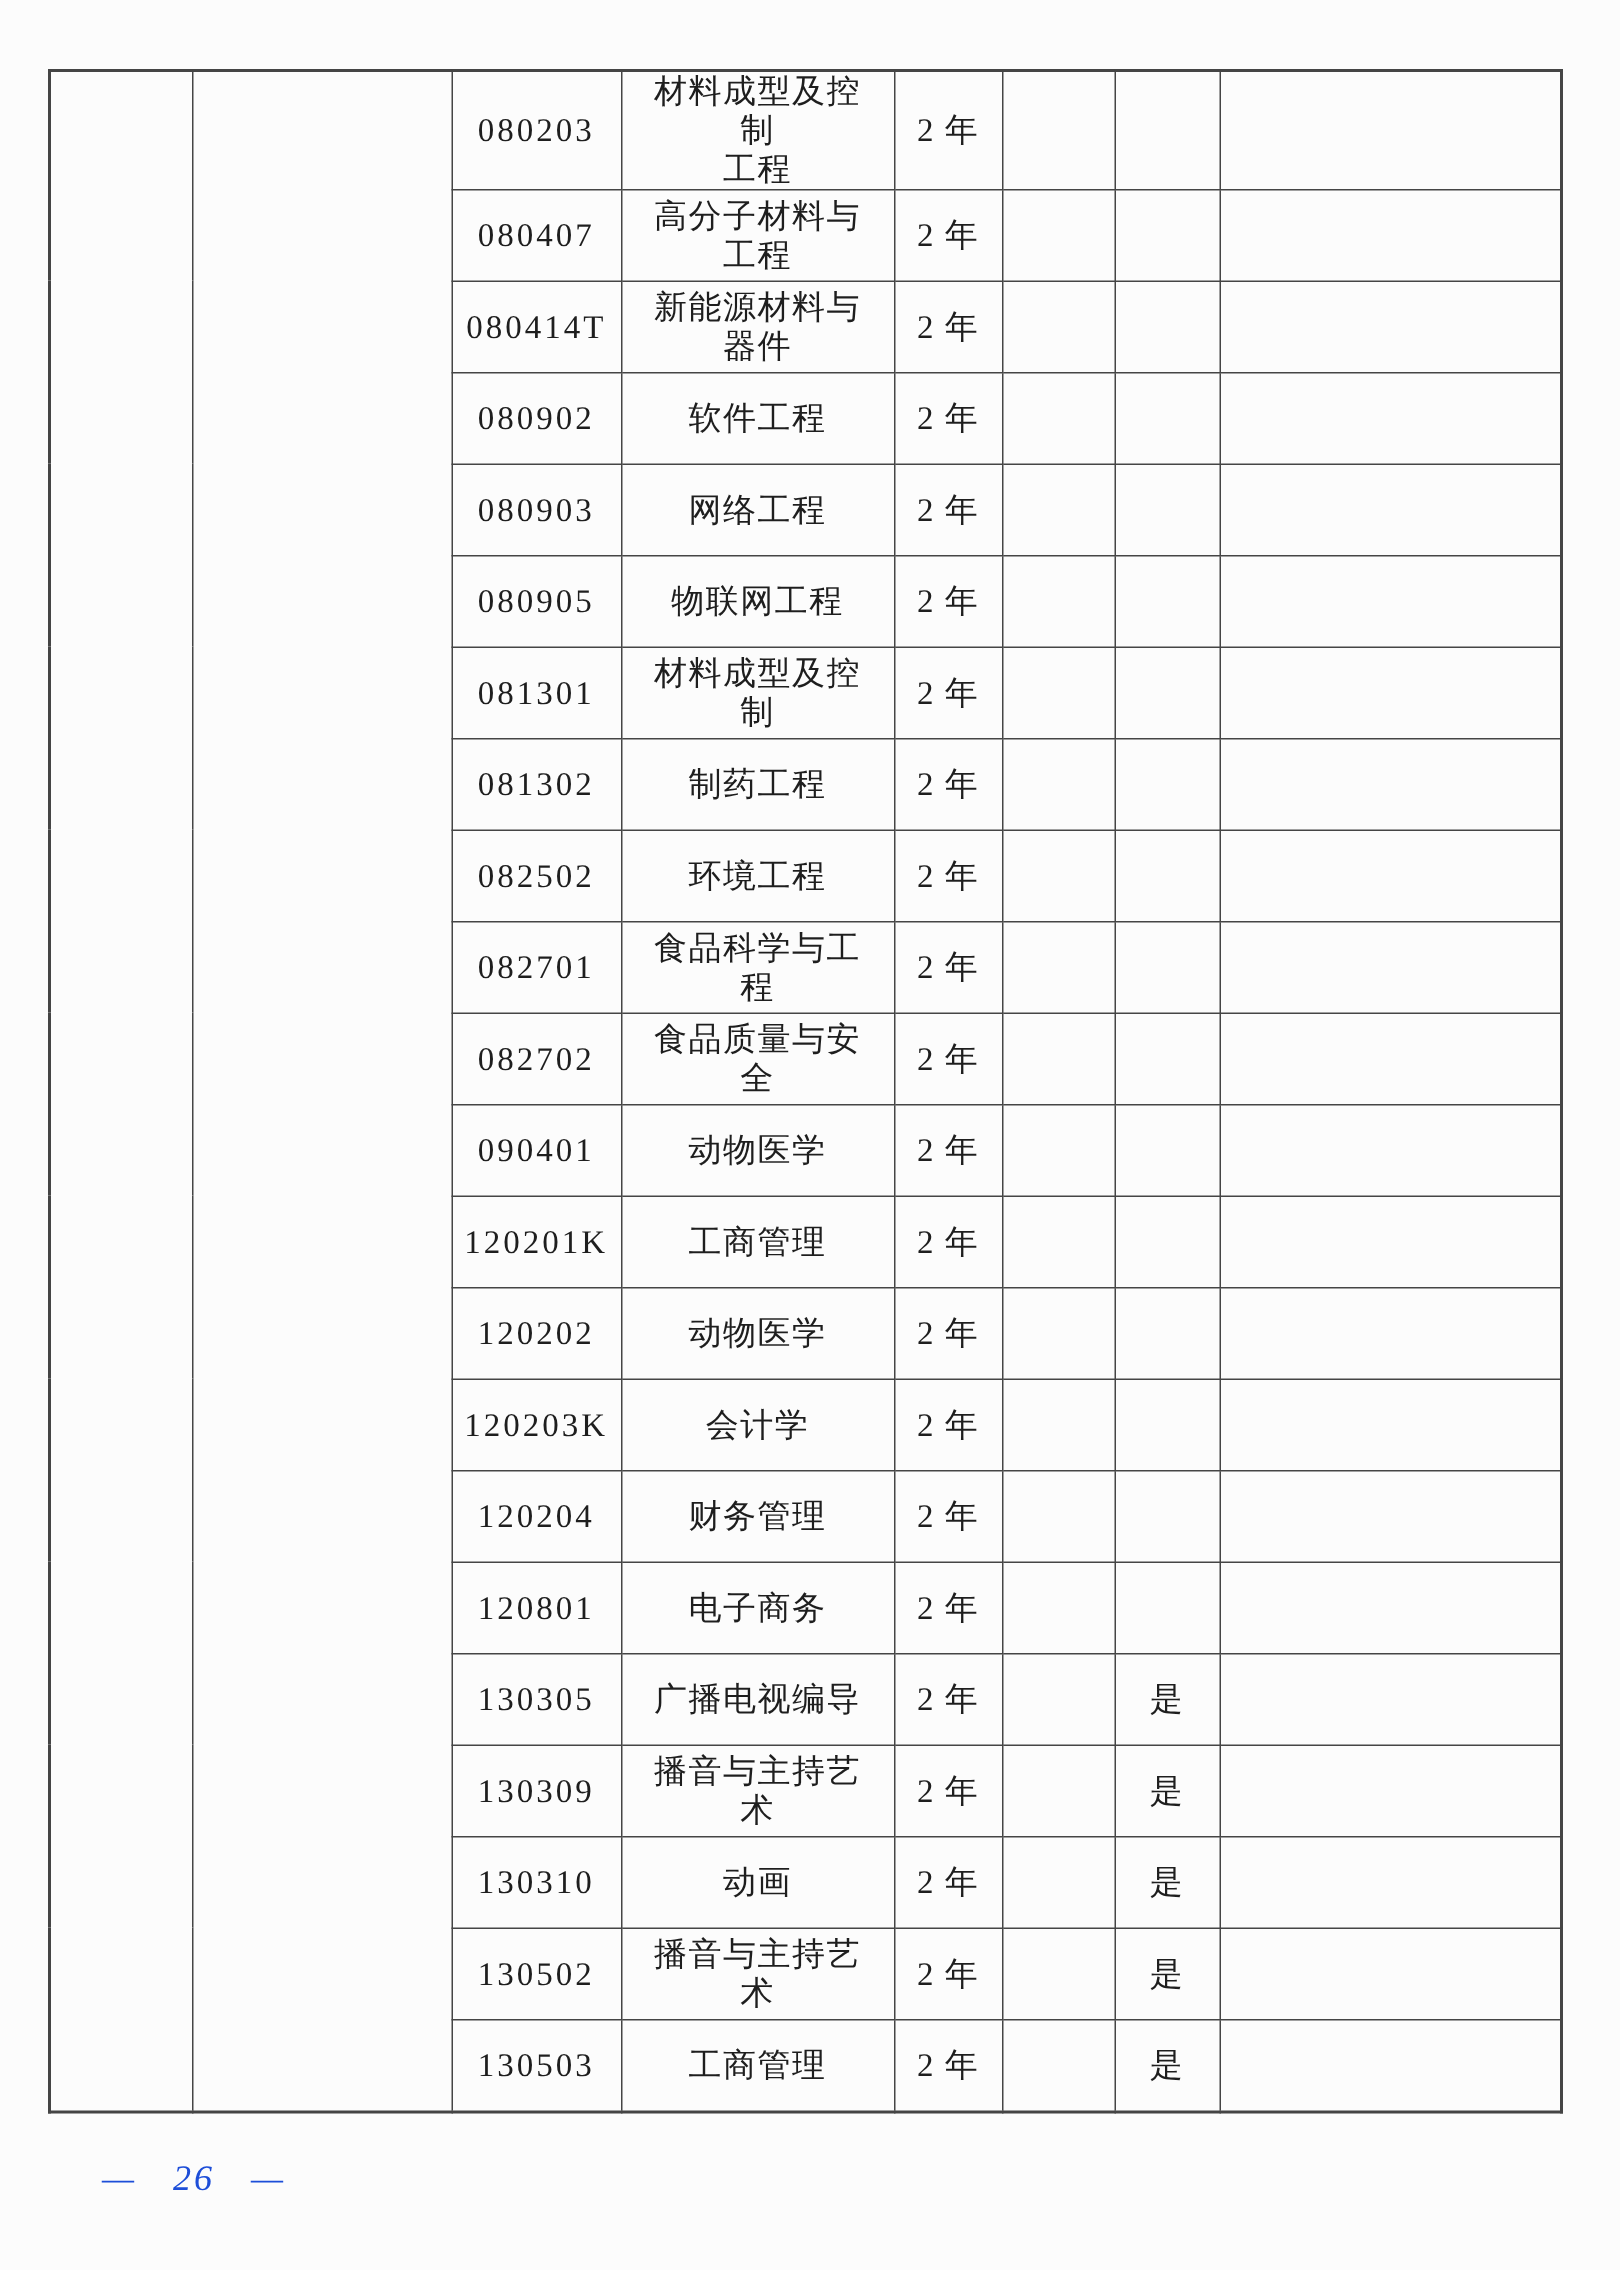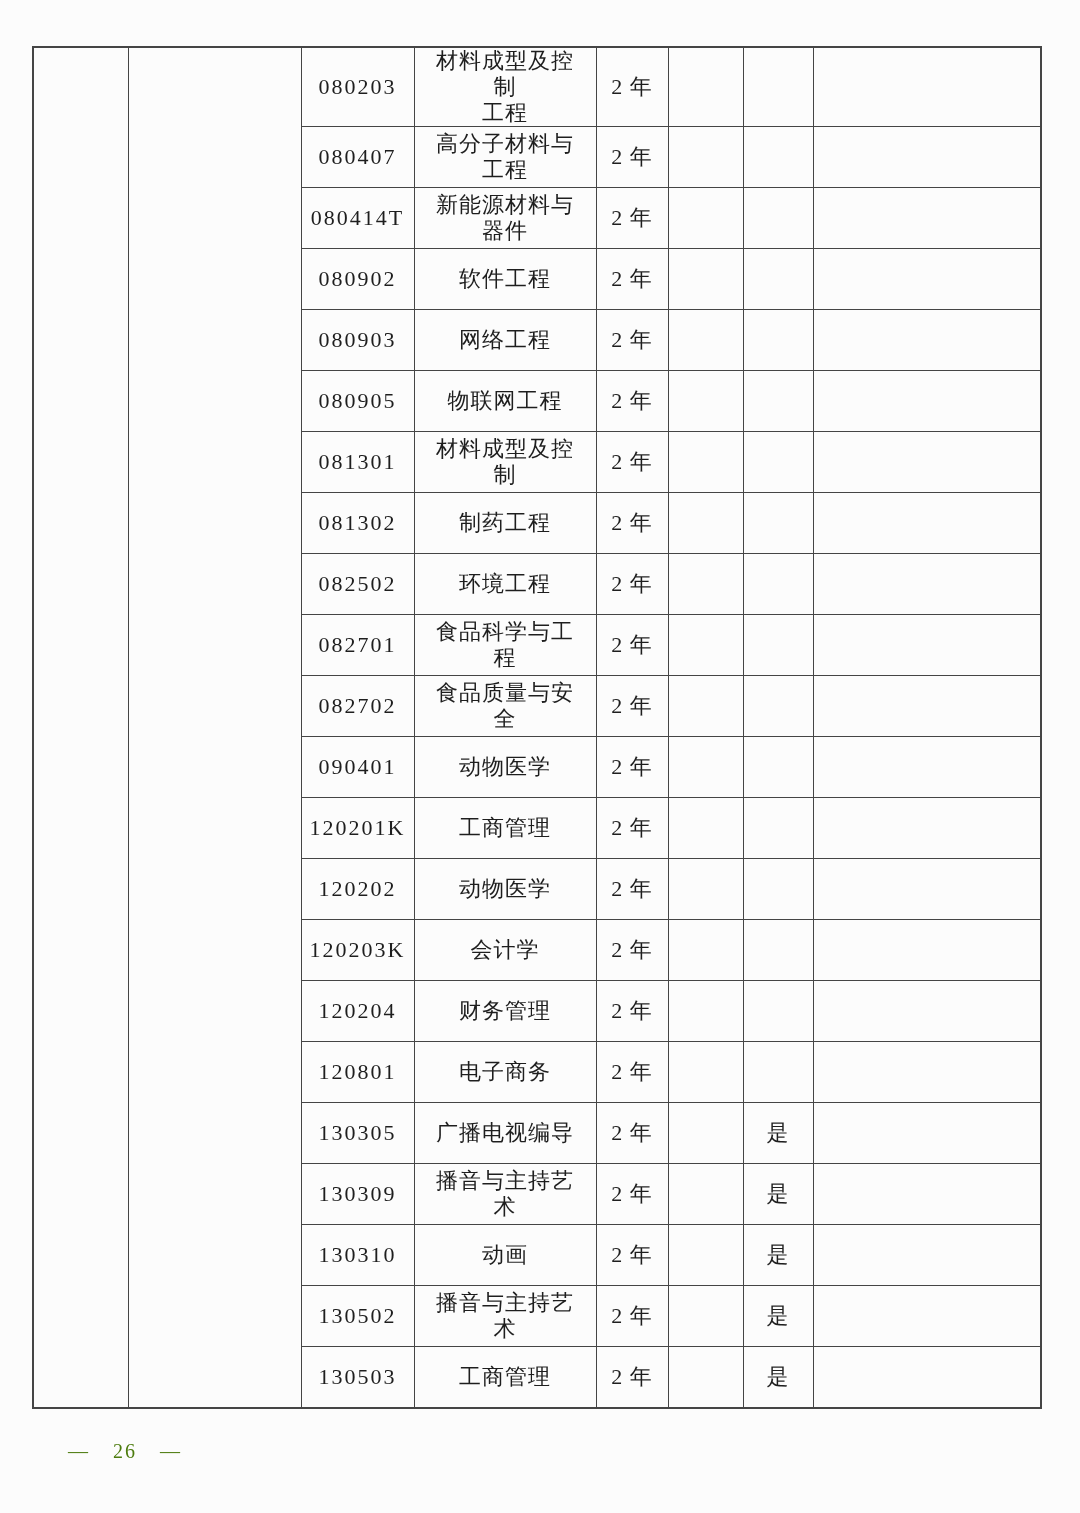--- a/index.html
+++ b/index.html
@@ -44,25 +44,26 @@
   td.c-dur {
     letter-spacing: 1px;
   }
   td.c-flag {
     letter-spacing: 1px;
   }
   .page-number {
     position: absolute;
     left: 68px;
     top: 1440px;
-    font-size: 20px;
+    font-size: 24px;
     letter-spacing: 2px;
     word-spacing: 16px;
-    color: #4d7c0f;
+    color: #1d4ed8;
     white-space: nowrap;
+    font-style: italic;
   }
 </style>
 </head>
 <body>
 
 <div class="page">
 
   <table class="majors-table">
     <colgroup>
       <col style="width:95px">

